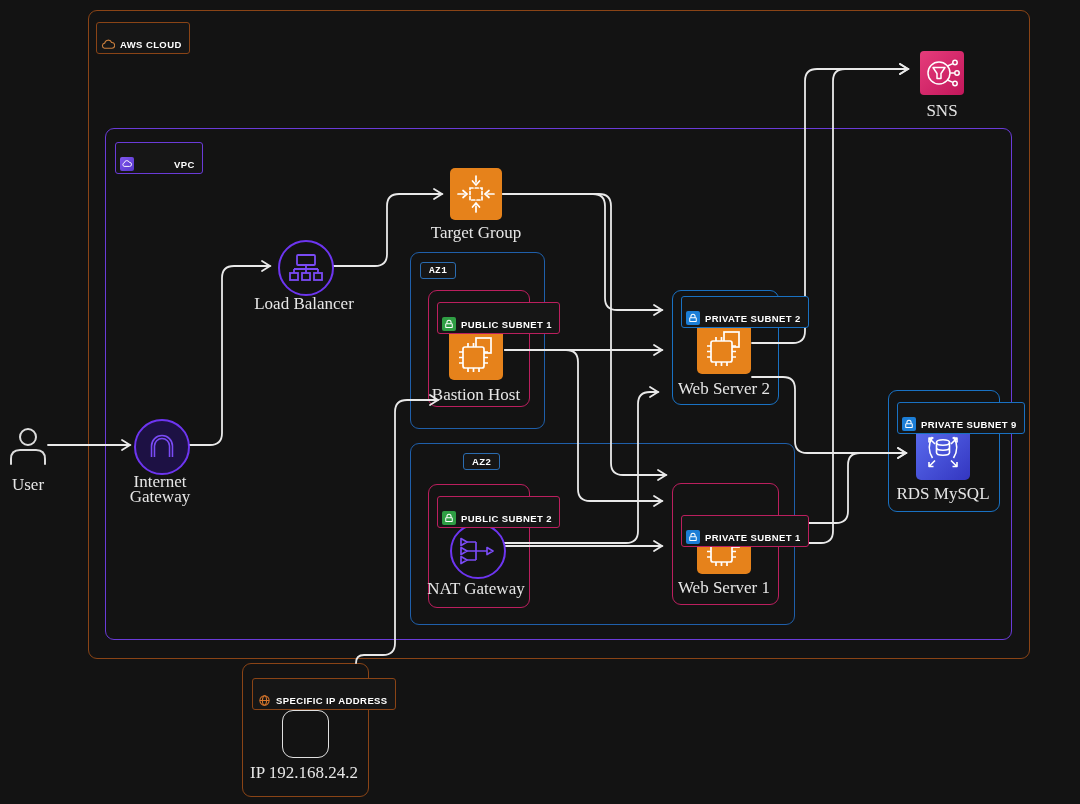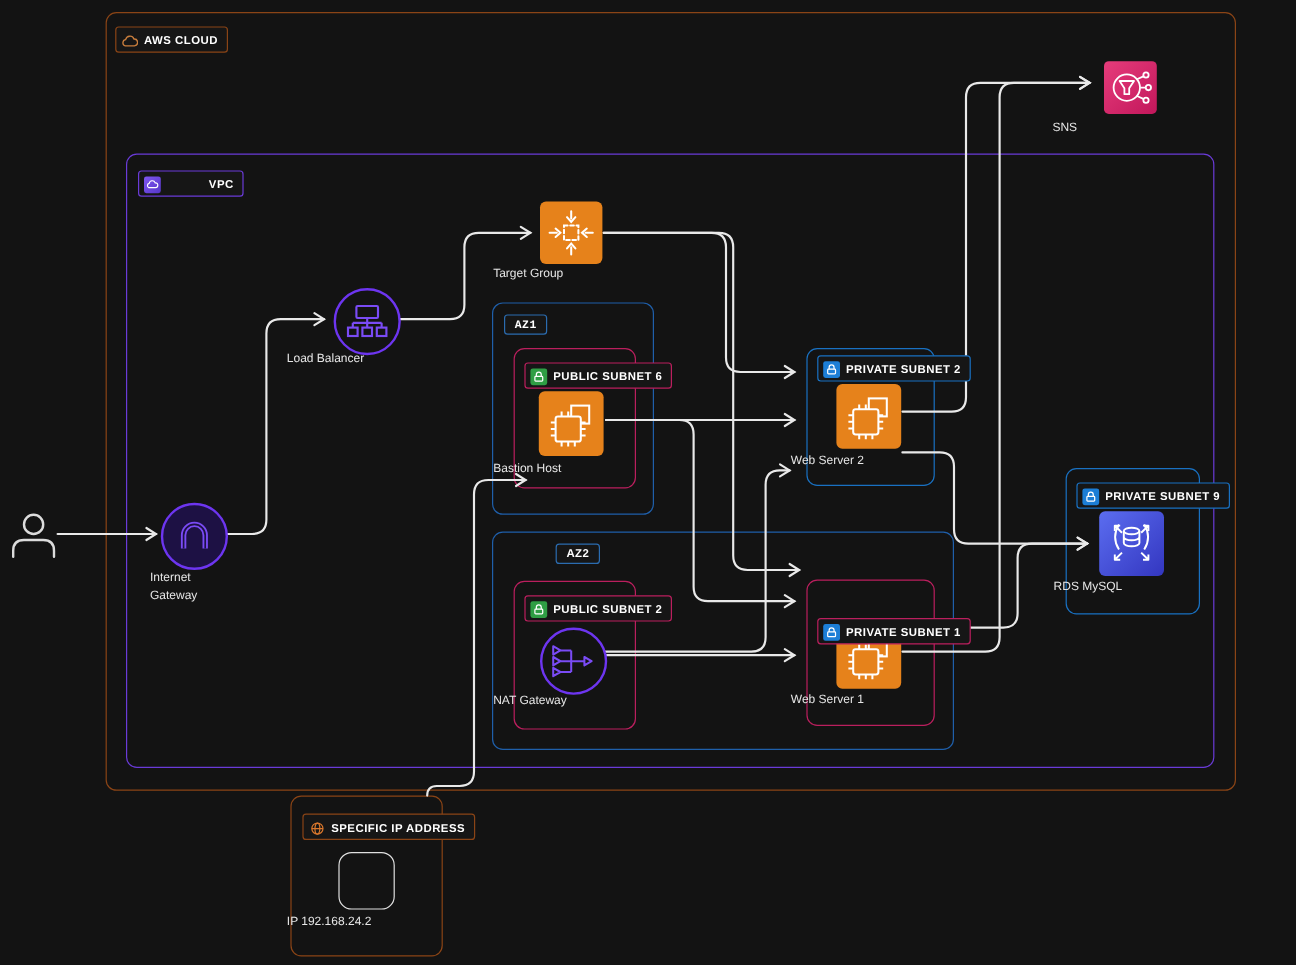--- a/index.html
+++ b/index.html
@@ -1,26 +1,26 @@
 <!DOCTYPE html>
 <html><head>
 <meta charset="utf-8">
 <style>
   html,body{margin:0;padding:0;background:#131313;}
   .canvas{position:relative;width:1080px;height:804px;background:#131313;overflow:hidden;
           font-family:"Liberation Sans",sans-serif;color:#e6e6e6;}
   .edges{position:absolute;left:0;top:0;width:1080px;height:804px;pointer-events:none;}
   .box{position:absolute;border-radius:9px;}
   .tag{position:absolute;display:flex;align-items:center;gap:5px;background:#161616;
-       border:1px solid #555;border-radius:3px;padding:4px 7px 2px 4px;white-space:nowrap;
+       border:1px solid #555;border-radius:3px;padding:14px 7px 2px 4px;white-space:nowrap;
        font-size:9.5px;font-weight:700;letter-spacing:.4px;color:#fff;z-index:5;}
   .tag.plain{padding:2px 8px;}
   .tag-ic{display:inline-flex;width:14px;height:14px;align-items:center;justify-content:center;
           border-radius:2px;flex:0 0 auto;}
-  .node-label{position:absolute;width:130px;text-align:left;font-size:10px;color:#e6e6e6;z-index:4;}
+  .node-label{position:absolute;width:130px;text-align:center;font-size:17px;color:#e6e6e6;z-index:4;font-family:Liberation Serif, serif;}
   .sq{position:absolute;border-radius:5px;display:flex;align-items:center;justify-content:center;z-index:4;}
   .circ{position:absolute;border-radius:50%;display:flex;align-items:center;justify-content:center;
         border:2.5px solid #6d35f0;z-index:4;background:#131313;}
   .orange{background:#e6821b;}
   .pink{background:linear-gradient(135deg,#e63c7b,#c2175b);}
   .indigo{background:linear-gradient(135deg,#5b6df0,#3336c0);}
   .ipsq{position:absolute;border:1.6px solid #e0e0e0;border-radius:11px;z-index:4;}
   svg{display:block;}
 </style>
 </head>
@@ -88,21 +88,21 @@
     <span>AZ2</span>
   </div>
 
   <div class="tag" style="left:437px;top:302px;border-color:#bb1f5e;">
     <span class="tag-ic" style="background:#2f9e44;">
       <svg width="12" height="12" viewBox="0 0 14 14">
           <path d="M4.6 6.6 V4.9 A2.4 2.4 0 0 1 9.4 4.9 V6.6" fill="none" stroke="#fff" stroke-width="1.2"></path>
           <rect x="3.2" y="6.6" width="7.6" height="4.6" rx="0.8" fill="none" stroke="#fff" stroke-width="1.2"></rect>
         </svg>
     </span>
-    <span>PUBLIC SUBNET 6</span>
+    <span>PUBLIC SUBNET 1</span>
   </div>
 
   <div class="tag" style="left:437px;top:496px;border-color:#bb1f5e;">
     <span class="tag-ic" style="background:#2f9e44;">
       <svg width="12" height="12" viewBox="0 0 14 14">
           <path d="M4.6 6.6 V4.9 A2.4 2.4 0 0 1 9.4 4.9 V6.6" fill="none" stroke="#fff" stroke-width="1.2"></path>
           <rect x="3.2" y="6.6" width="7.6" height="4.6" rx="0.8" fill="none" stroke="#fff" stroke-width="1.2"></rect>
         </svg>
     </span>
     <span>PUBLIC SUBNET 2</span>

